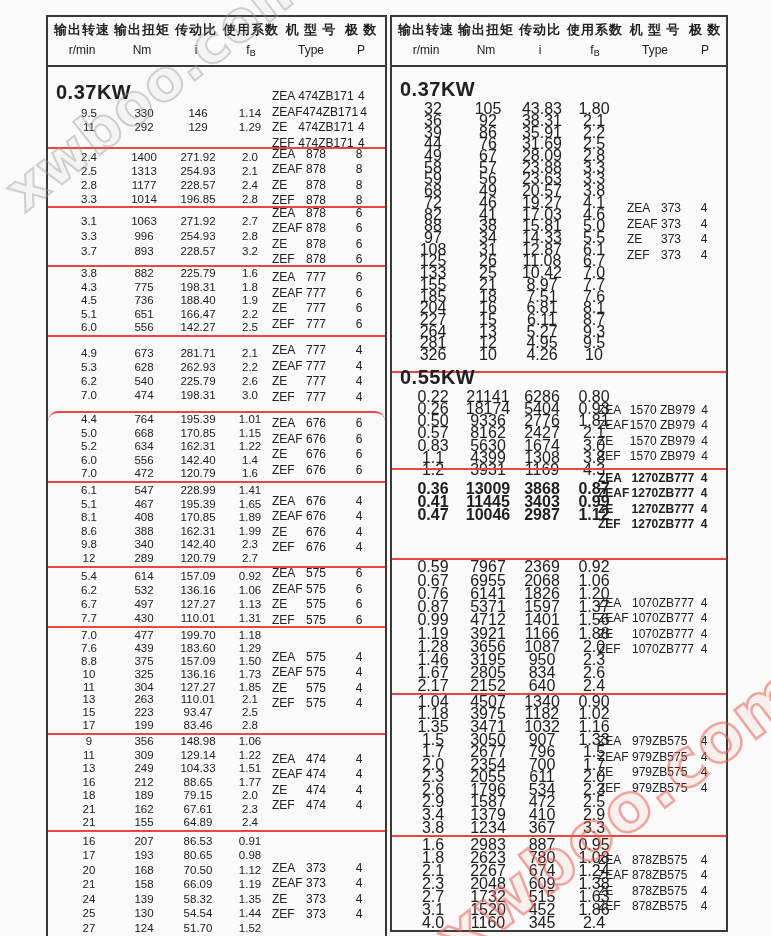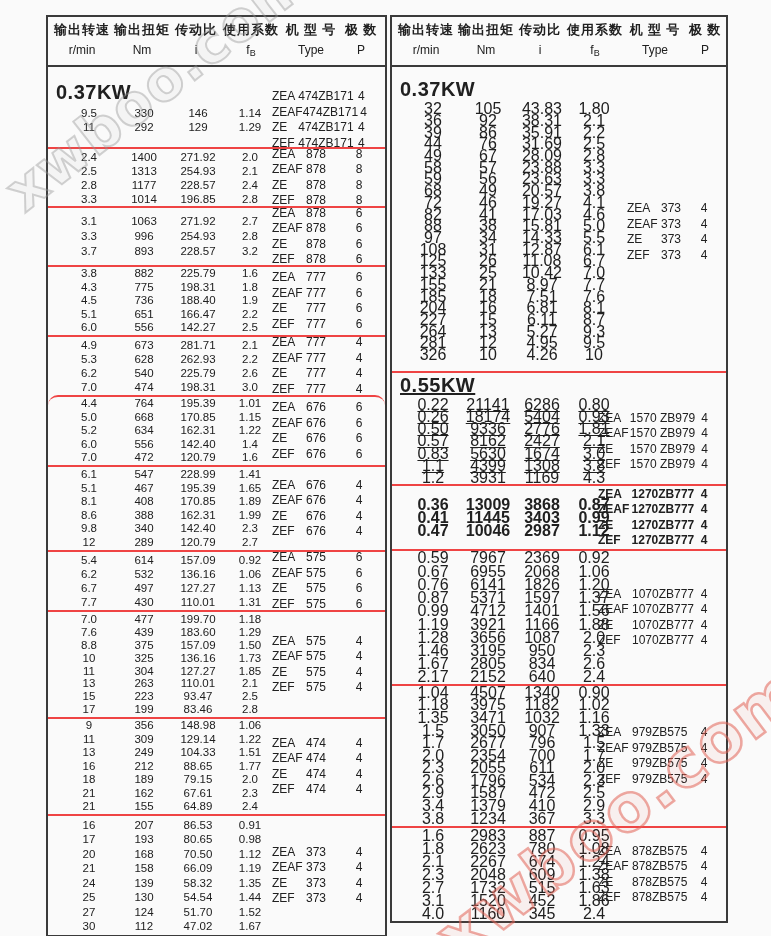--- a/index.html
+++ b/index.html
@@ -301,21 +301,21 @@
               <div class="tpole">6</div>
             </div>
             <div class="type-row">
               <div class="tprefix">ZEF</div>
               <div class="tsize">777</div>
               <div class="tpole">6</div>
             </div>
           </div>
         </div>
       </div>
-      <div class="group" style="height: 60px; --rh: 14px;">
+      <div class="group" style="height: 76px; --rh: 14px;">
         <div class="group-body">
           <div class="rows">
             <div class="row">
               <span class="c c0">4.9</span>
               <span class="c c1">673</span>
               <span class="c c2">281.71</span>
               <span class="c c3">2.1</span>
             </div>
             <div class="row">
               <span class="c c0">5.3</span>
@@ -941,21 +941,21 @@
               <div class="tpole">4</div>
             </div>
             <div class="type-row">
               <div class="tprefix">ZEF</div>
               <div class="tsize">373</div>
               <div class="tpole">4</div>
             </div>
           </div>
         </div>
       </div>
-      <div class="group" style="height: 113px; text-decoration: underline; --rh: 12.2px;">
+      <div class="group" style="height: 97px; --rh: 12.2px;">
         <div class="section-label">0.55KW</div>
         <div class="group-body">
           <div class="rows">
             <div class="row">
               <span class="c c0">0.22</span>
               <span class="c c1">21141</span>
               <span class="c c2">6286</span>
               <span class="c c3">0.80</span>
             </div>
             <div class="row">
@@ -1058,21 +1058,21 @@
               <div class="tpole">4</div>
             </div>
             <div class="type-row">
               <div class="tprefix">ZEF</div>
               <div class="tsize">1270ZB777</div>
               <div class="tpole">4</div>
             </div>
           </div>
         </div>
       </div>
-      <div class="group" style="height: 135px; --rh: 13.2px;">
+      <div class="group" style="height: 135px; margin-top: 25px; --rh: 13.2px;">
         <div class="group-body">
           <div class="rows">
             <div class="row">
               <span class="c c0">0.59</span>
               <span class="c c1">7967</span>
               <span class="c c2">2369</span>
               <span class="c c3">0.92</span>
             </div>
             <div class="row">
               <span class="c c0">0.67</span>

